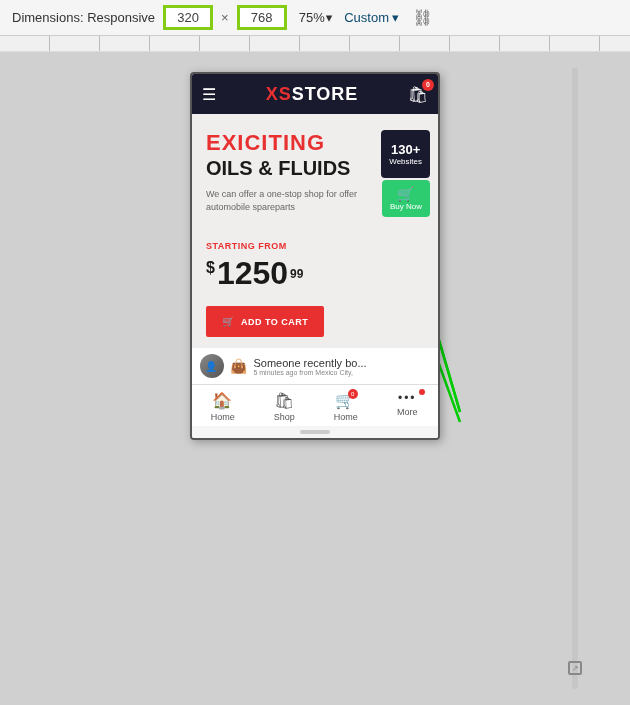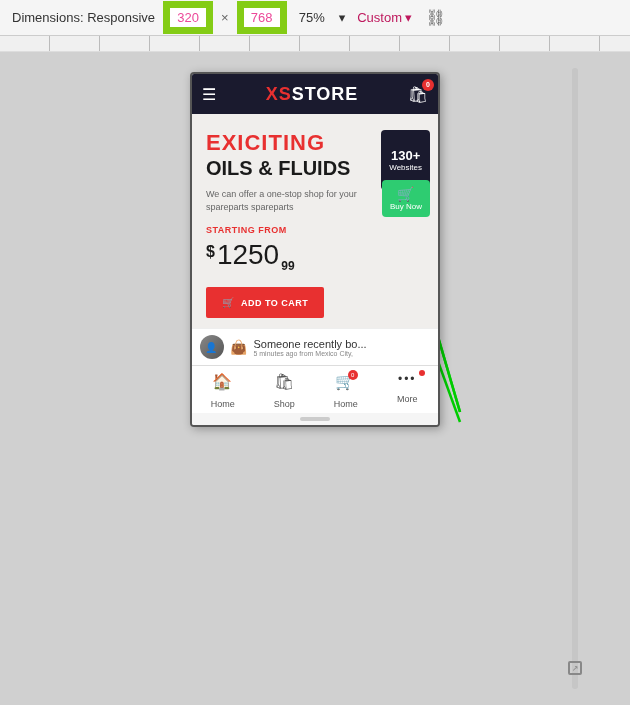--- a/index.html
+++ b/index.html
@@ -20,47 +20,47 @@
       padding: 0 12px;
       height: 36px;
       gap: 8px;
     }
     .toolbar-label {
       font-size: 13px;
       color: #333;
       white-space: nowrap;
     }
     .toolbar-dim-box {
-      border: 7px solid #84cc16;
+      border: 3px solid #84cc16;
       background: white;
       padding: 2px 6px;
       font-size: 13px;
-      color: #ec4899;
+      color: #404040;
       width: 50px;
       text-align: center;
     }
     .toolbar-x {
       font-size: 13px;
       color: #666;
     }
     .toolbar-zoom {
       display: flex;
       align-items: center;
-      gap: 14px;
+      gap: 1px;
       font-size: 13px;
       color: #333;
       cursor: pointer;
       margin-left: 4px;
     }
     .toolbar-custom {
       display: flex;
       align-items: center;
       gap: 3px;
       font-size: 13px;
-      color: #be185d;
+      color: #0c4a6e;
       cursor: pointer;
       margin-left: 4px;
     }
     .toolbar-icon-link {
       margin-left: 6px;
       font-size: 16px;
       color: #555;
       cursor: pointer;
     }
 
@@ -178,45 +178,45 @@
       font-size: 9px;
       color: #666;
       margin-top: 8px;
       line-height: 1.4;
       max-width: 170px;
     }
     .starting-from {
       font-size: 9px;
       font-weight: bold;
       color: #e83030;
-      margin-top: 12px;
+      margin-top: 28px;
       letter-spacing: 0.5px;
     }
     .price-area {
       display: flex;
       align-items: flex-start;
       margin-top: 4px;
       gap: 2px;
     }
     .price-dollar {
       font-size: 16px;
       font-weight: bold;
       color: #1a1a1a;
       margin-top: 4px;
     }
     .price-main {
-      font-size: 28px;
-      font-weight: 400;
+      font-size: 32px;
+      font-weight: 700;
       color: #1a1a1a;
     }
     .price-cents {
       font-size: 12px;
       font-weight: bold;
       color: #1a1a1a;
-      margin-top: 20px;
+      margin-top: 12px;
     }
     .add-to-cart-btn {
       background: #e83030;
       color: white;
       border: none;
       padding: 10px 16px;
       font-size: 9px;
       font-weight: bold;
       letter-spacing: 0.5px;
       cursor: pointer;
@@ -231,21 +231,21 @@
       font-size: 10px;
     }
 
     
     .floating-card-websites {
       position: absolute;
       top: 16px;
       right: 8px;
       background: #1a1a2e;
       color: white;
-      padding: 18px 8px;
+      padding: 12px 8px;
       border-radius: 4px;
       text-align: center;
       font-size: 8px;
     }
     .floating-card-websites .number {
       font-size: 13px;
       font-weight: bold;
       display: block;
     }
 
@@ -321,21 +321,20 @@
       flex: 1;
       position: relative;
     }
     .nav-icon {
       font-size: 16px;
       color: #555;
     }
     .nav-label {
       font-size: 9px;
       color: #555;
-      margin-top: 6px;
     }
     .nav-cart-badge {
       position: absolute;
       top: -2px;
       left: calc(50% + 2px);
       background: #e83030;
       color: white;
       font-size: 6px;
       width: 10px;
       height: 10px;
@@ -426,21 +425,21 @@
       </div>
       <div class="cart-btn">
         🛍
         <div class="cart-badge">0</div>
       </div>
     </div>
 
     <div class="hero-section">
       <div class="hero-title-exciting">EXICITING</div>
       <div class="hero-title-oils">OILS &amp; FLUIDS</div>
-      <div class="hero-description">We can offer a one-stop shop for your spareparts spareparts</div>
+      <div class="hero-description">We can offer a one-stop shop for offer automobile spareparts</div>
       <div class="starting-from">STARTING FROM</div>
       <div class="price-area">
         <span class="price-dollar">$</span>
         <span class="price-main">1250</span>
         <span class="price-cents">99</span>
       </div>
       <button class="add-to-cart-btn">
         <span class="cart-icon-small">🛒</span>
         <span>ADD TO CART</span>
       </button>

